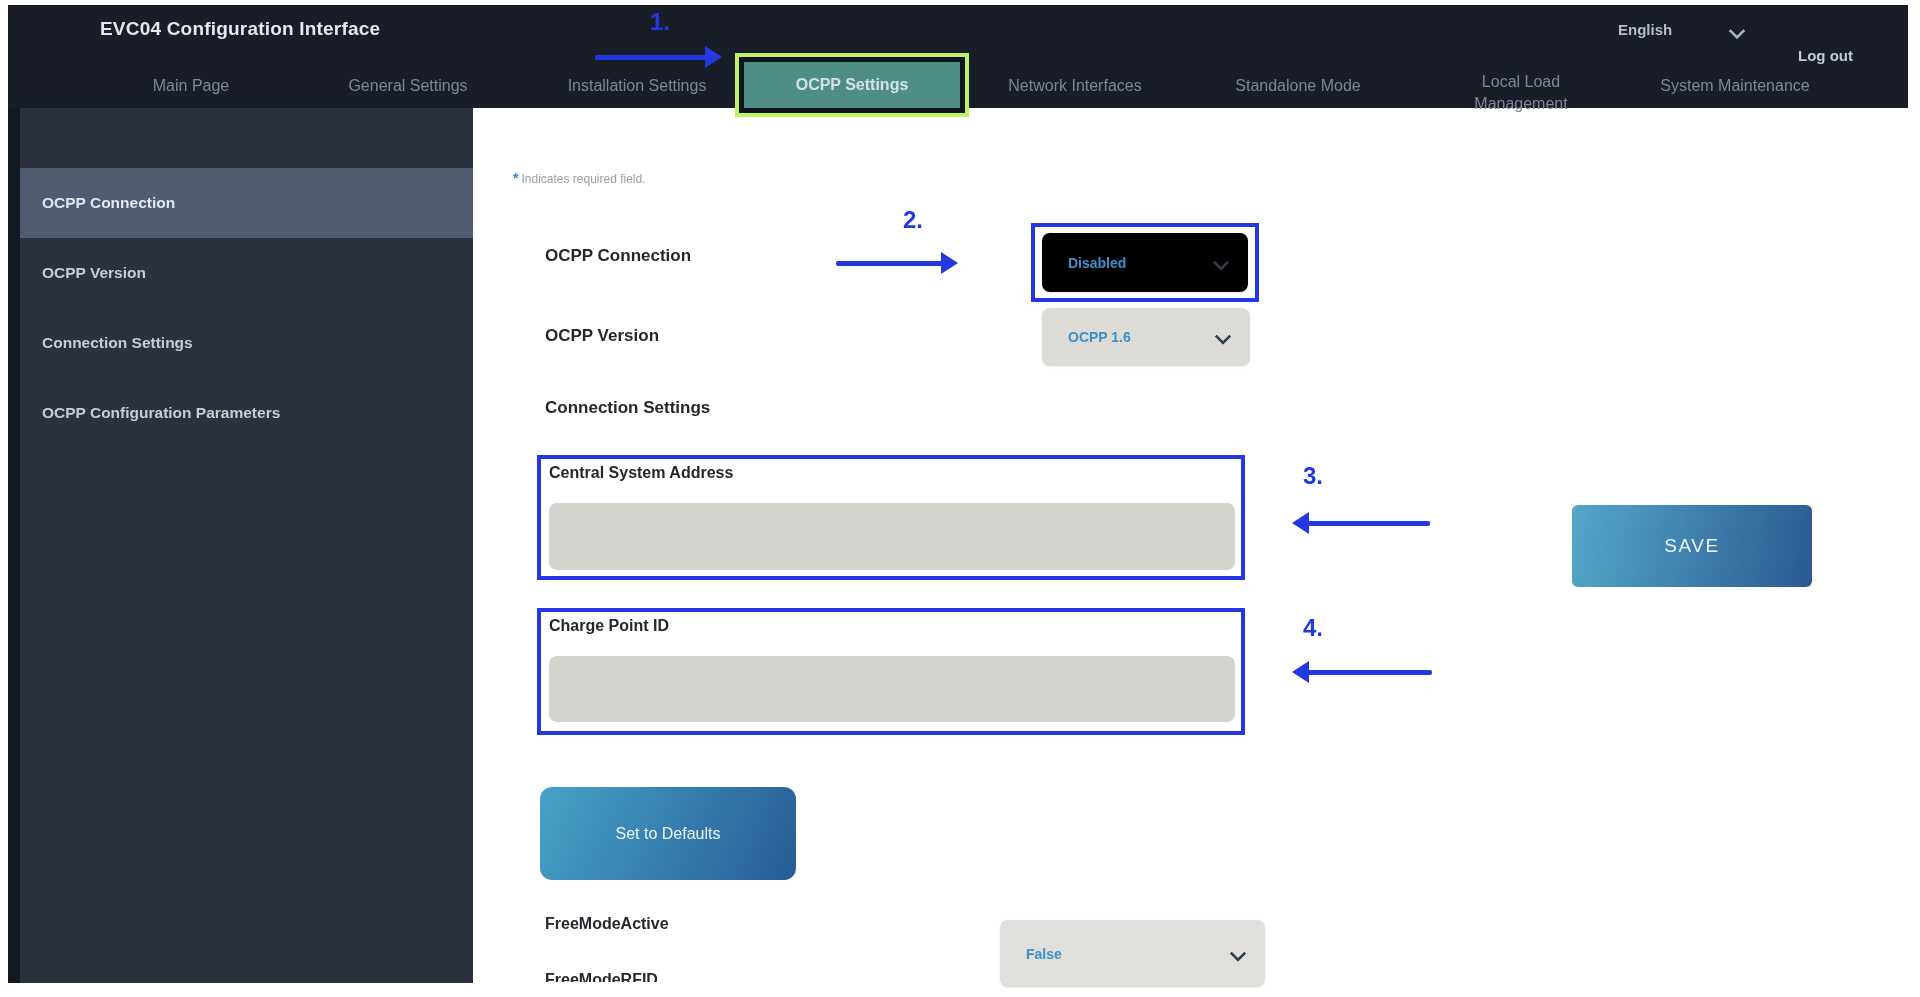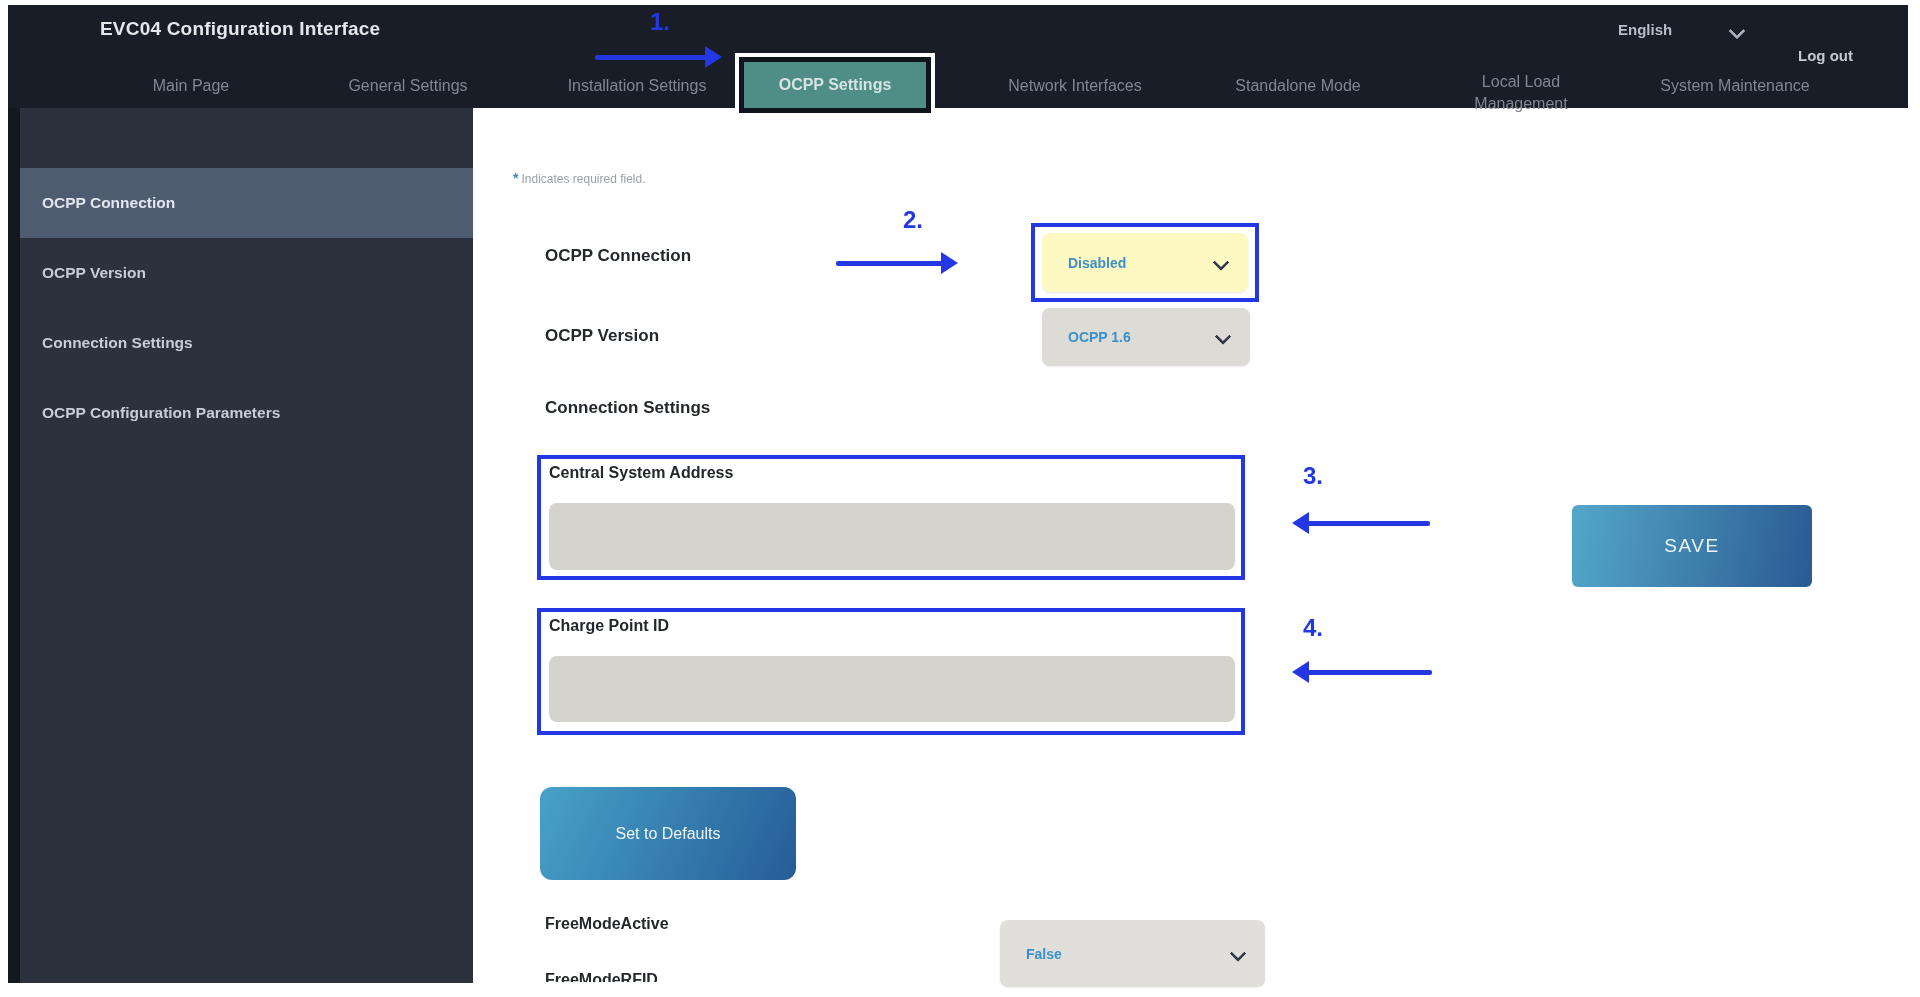--- a/index.html
+++ b/index.html
@@ -10,21 +10,21 @@
   .header { position:absolute; left:8px; top:5px; width:1900px; height:103px; background:#181d27; }
   .app-title { position:absolute; left:92px; top:13px; font-size:19px; font-weight:700; color:#e4e7ec; letter-spacing:.2px; }
   .lang { position:absolute; left:1610px; top:16px; font-size:15px; font-weight:600; color:#b7bec9; cursor:pointer; }
   .lang-chevron { position:absolute; left:1722px; top:20px; width:13px; height:13px; cursor:pointer; }
   .lang-chevron::after { content:""; position:absolute; left:1px; top:0; width:9px; height:9px; border-right:3px solid #aab1bd; border-bottom:3px solid #aab1bd; transform:rotate(45deg); border-radius:1px;}
   .logout { position:absolute; left:1790px; top:26px; font-size:15px; font-weight:600; color:#c3cad4; cursor:pointer;margin-top:16px; }
 
   .nav-item { position:absolute; top:72px; transform:translateX(-50%); font-size:16px; color:#7f8795; white-space:nowrap; cursor:pointer; }
   .nav-item.two-line { top:66px; width:132px; white-space:normal; text-align:center; line-height:22px; }
 
-  .tab-annotated { position:absolute; left:727px; top:48px; width:200px; height:64px; border:4px solid #ffffff; background:#10141c; cursor:pointer; }
+  .tab-annotated { position:absolute; left:727px; top:48px; width:234px; height:64px; border:4px solid #bef264; background:#10141c; cursor:pointer; }
   .tab-fill { position:absolute; left:5px; top:5px; right:5px; bottom:5px; background:#4f8d87; display:flex; align-items:center; justify-content:center; }
   .tab-fill span { font-size:16px; font-weight:600; color:#d5e3e2; }
 
   
   .step-num { position:absolute; font-size:24px; font-weight:700; color:#2337e2; }
   .arrow { position:absolute; height:22px; }
   .arrow .shaft { position:absolute; top:9px; height:5px; background:#2337e2; border-radius:2px; }
   .arrow.right .shaft { left:0; right:15px; }
   .arrow.left  .shaft { left:15px; right:0; }
   .arrow .head { position:absolute; top:0; width:0; height:0; border-top:11px solid transparent; border-bottom:11px solid transparent; }
@@ -106,21 +106,21 @@
 
   <div class="field-label" style="top:246px;">OCPP Connection</div>
 
   <div class="step-num" style="left:903px; top:206px;">2.</div>
   <div class="arrow right" style="left:836px; top:252px; width:122px;">
     <div class="shaft"></div>
       <div class="head"></div>
   </div>
 
   <div class="annot-box" style="left:1031px; top:223px; width:228px; height:79px;"></div>
-  <div class="select" style="left:1042px; top:233px; width:206px; height:59px; background:#fef9c3;">
+  <div class="select" style="left:1042px; top:233px; width:206px; height:59px; background:#000000;">
     <span class="sel-value">Disabled</span>
     <span class="sel-chevron"></span>
   </div>
 
   <div class="field-label" style="top:326px;">OCPP Version</div>
   <div class="select" style="left:1042px; top:308px; width:208px; height:58px; background:#dcdbd6;">
     <span class="sel-value">OCPP 1.6</span>
     <span class="sel-chevron"></span>
   </div>
 

